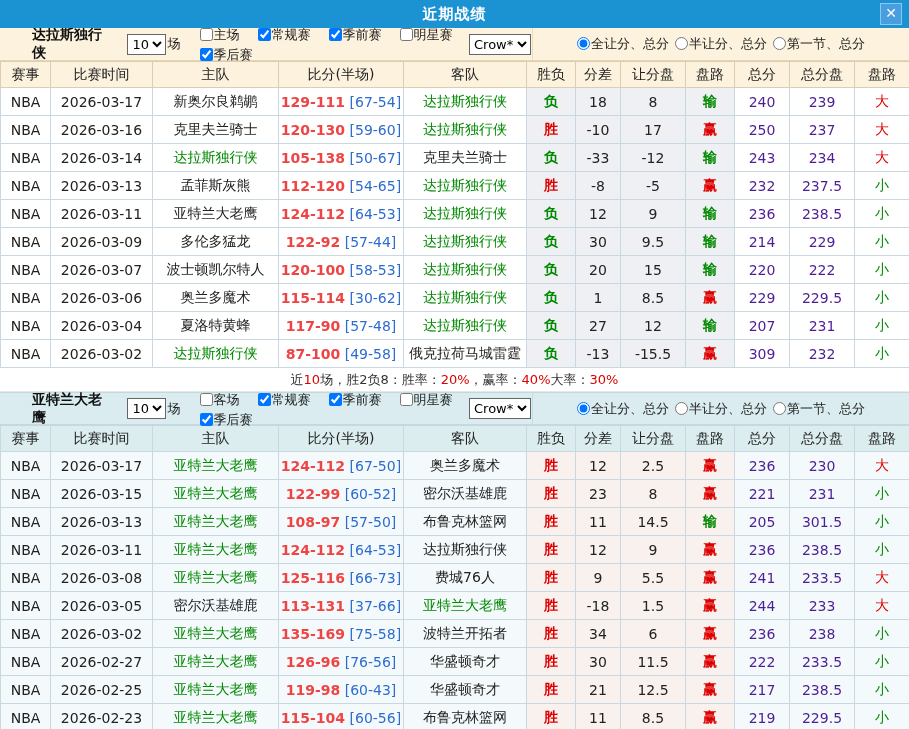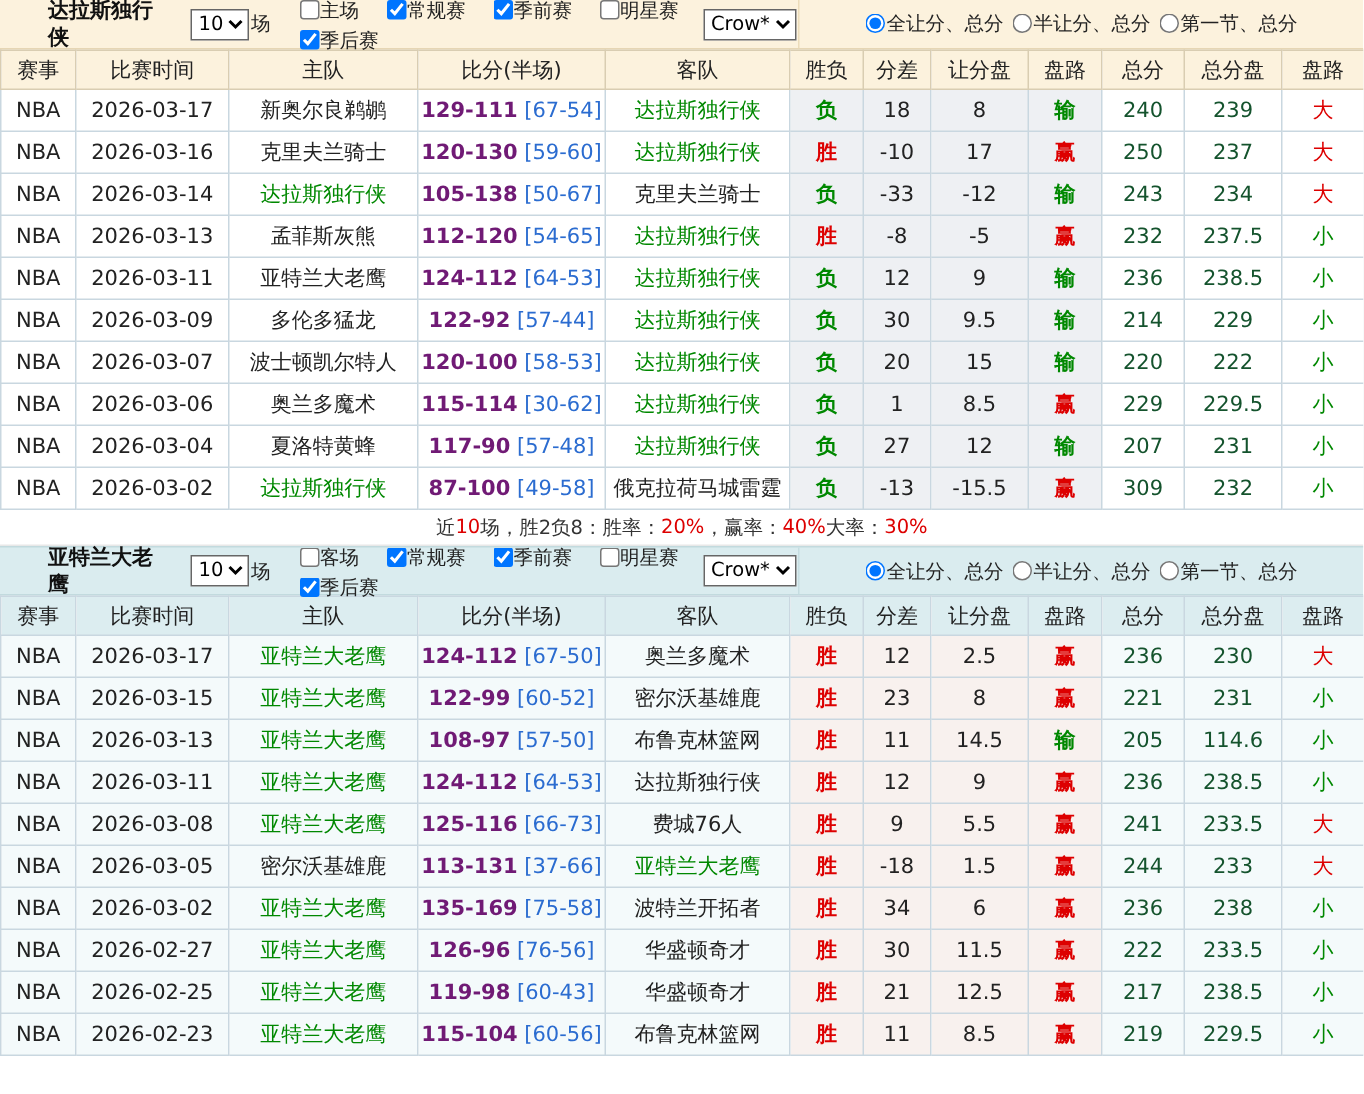--- a/index.html
+++ b/index.html
@@ -38,40 +38,46 @@
            font-size:14px; padding:0; }
   thead th { height:26px; font-weight:normal; color:#222; }
   tbody td { height:28px; color:#222; }
   .s1 thead th { background:#fcf2dd; border-color:#d9cdb2; }
   .s2 thead th { background:#dcedf0; }
   .s1 tbody td { background:#fff; }
   .s2 tbody td { background:#f4fafb; }
   .s1 tbody td.shade { background:#eef0f3; }
   .s2 tbody td.shade { background:#f8f1ee; }
   td.bold { font-weight:bold; }
-  td.blue { color:#14532d; }
+  td.blue { color:#4c1d95; }
   td.green, .green { color:#008800; }
   table col:nth-child(1){width:50px} table col:nth-child(2){width:102px}
   table col:nth-child(3){width:126px} table col:nth-child(4){width:125px}
   table col:nth-child(5){width:123px} table col:nth-child(6){width:49px}
   table col:nth-child(7){width:45px} table col:nth-child(8){width:65px}
   table col:nth-child(9){width:49px} table col:nth-child(10){width:55px}
   table col:nth-child(11){width:65px} table col:nth-child(12){width:55px}
-  td b { font-weight:bold; color:#701a75; }
+  td b { font-weight:bold; color:#ef4444; }
   .half { color:#2b6cd0; }
 
   
   .summary { height:24px; background:#fff; display:flex; align-items:center; justify-content:center;
              font-size:13px; color:#333; border-bottom:1px solid #e8e8e8; }
 </style>
 </head>
 <body>
 
 <div class="window">
 
+  <div class="titlebar">
+    <span class="title">近期战绩</span>
+    <div class="close-btn">
+      <span>✕</span>
+    </div>
+  </div>
 
   <div class="s1">
     <div class="sec-head">
       <div class="controls">
         <span class="team-name">达拉斯独行侠</span>
         <select>
           <option>10</option>
         </select>
         <span class="unit">场</span>
         <span><label class="cb"><input type="checkbox" style=""><span>主场</span></label><label class="cb"><input type="checkbox" checked="" style=""><span>常规赛</span></label><label class="cb"><input type="checkbox" checked="" style=""><span>季前赛</span></label><label class="cb"><input type="checkbox" style=""><span>明星赛</span></label><label class="cb"><input type="checkbox" checked="" style=""><span>季后赛</span></label></span>
@@ -354,21 +360,21 @@
             <td>NBA</td>
             <td>2026-03-13</td>
             <td class="green">亚特兰大老鹰</td>
             <td><b>108-97</b><span class="half"> [57-50]</span></td>
             <td>布鲁克林篮网</td>
             <td class="shade bold" style="color: rgb(221, 0, 0);">胜</td>
             <td class="shade">11</td>
             <td class="shade">14.5</td>
             <td class="shade bold" style="color: rgb(0, 136, 0);">输</td>
             <td class="blue">205</td>
-            <td class="blue">114.6</td>
+            <td class="blue">301.5</td>
             <td style="color: rgb(0, 136, 0);">小</td>
           </tr>
           <tr>
             <td>NBA</td>
             <td>2026-03-11</td>
             <td class="green">亚特兰大老鹰</td>
             <td><b>124-112</b><span class="half"> [64-53]</span></td>
             <td>达拉斯独行侠</td>
             <td class="shade bold" style="color: rgb(221, 0, 0);">胜</td>
             <td class="shade">12</td>

